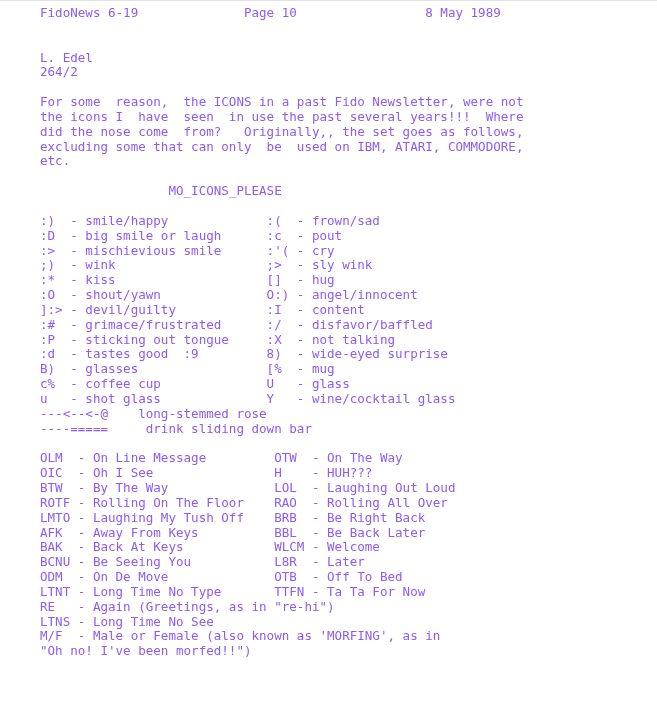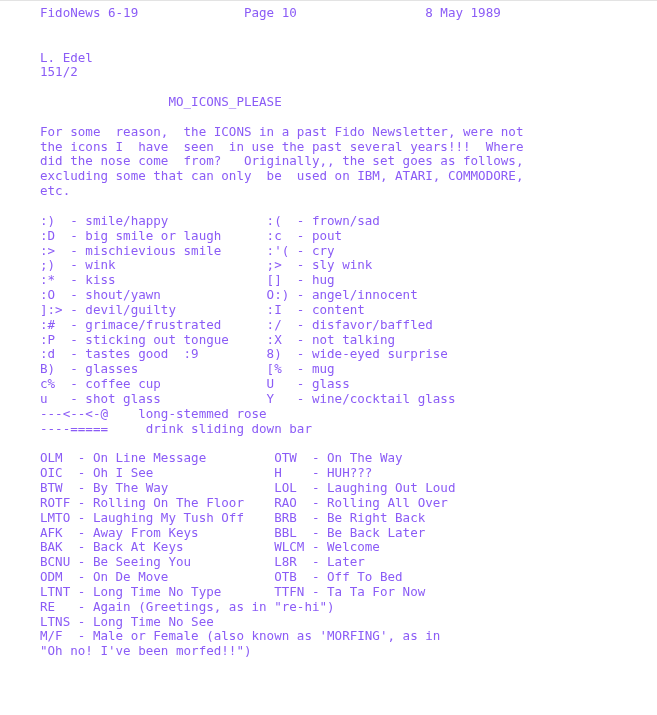--- a/index.html
+++ b/index.html
@@ -29,29 +29,29 @@
   .gap2 { margin-bottom: 29.7px; }
 </style>
 </head>
 <body>
 
 <div class="doc">
 
   <pre class="gap2">FidoNews 6-19              Page 10                 8 May 1989</pre>
 
   <pre class="gap1">L. Edel
-151/2</pre>
-
-  <pre class="gap1">                 MO_ICONS_PLEASE</pre>
+264/2</pre>
 
   <pre class="gap1">For some  reason,  the ICONS in a past Fido Newsletter, were not
 the icons I  have  seen  in use the past several years!!!  Where
 did the nose come  from?   Originally,, the set goes as follows,
 excluding some that can only  be  used on IBM, ATARI, COMMODORE,
 etc.</pre>
+
+  <pre class="gap1">                 MO_ICONS_PLEASE</pre>
 
   <pre class="gap1">:)  - smile/happy             :(  - frown/sad
 :D  - big smile or laugh      :c  - pout
 :&gt;  - mischievious smile      :'( - cry
 ;)  - wink                    ;&gt;  - sly wink
 :*  - kiss                    []  - hug
 :O  - shout/yawn              O:) - angel/innocent
 ]:&gt; - devil/guilty            :I  - content
 :#  - grimace/frustrated      :/  - disfavor/baffled
 :P  - sticking out tongue     :X  - not talking

